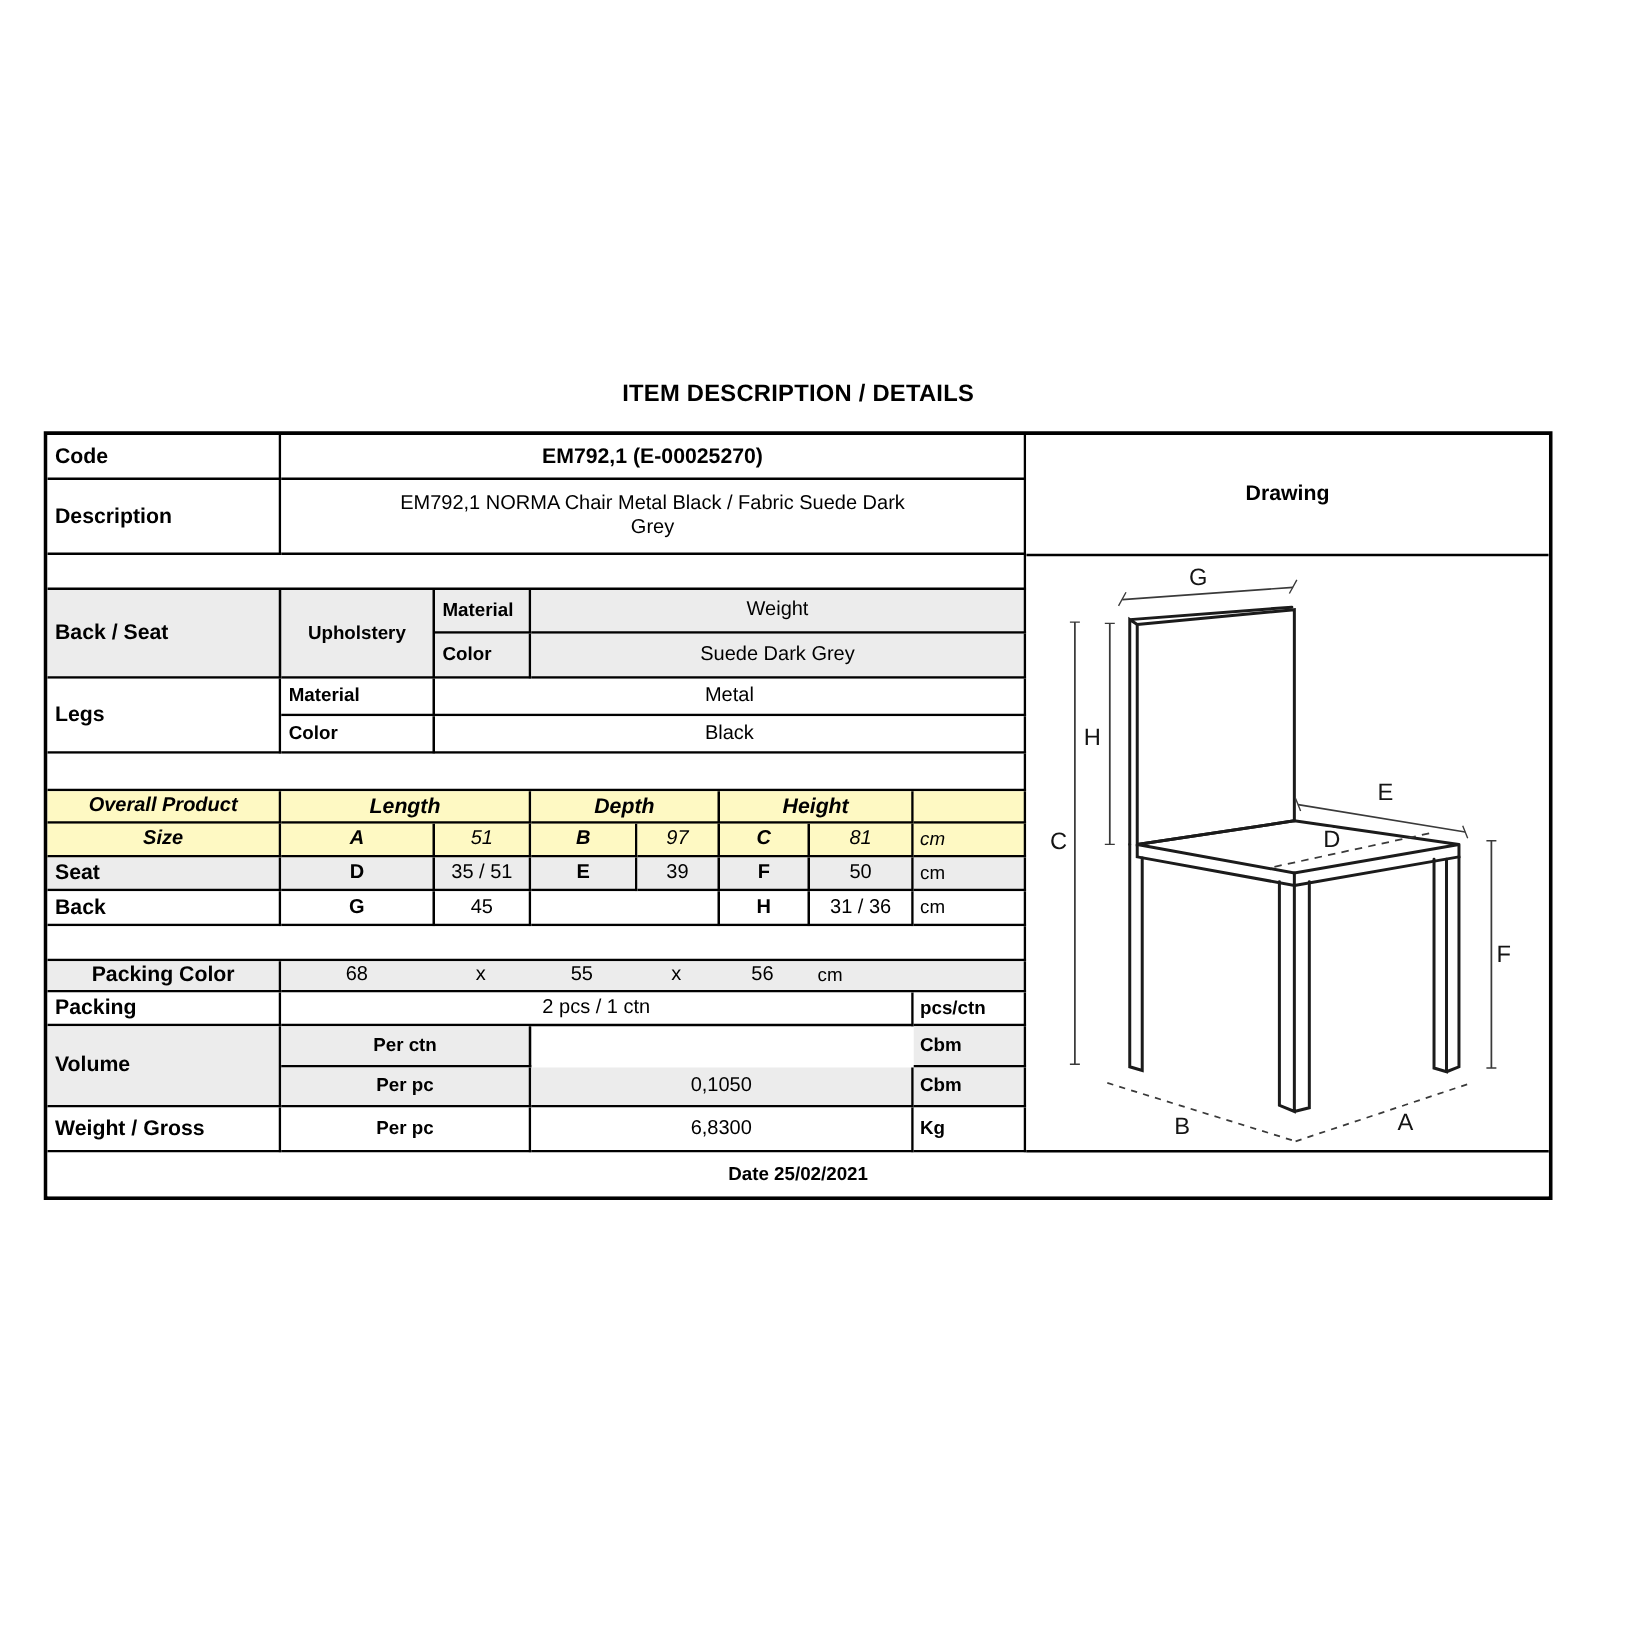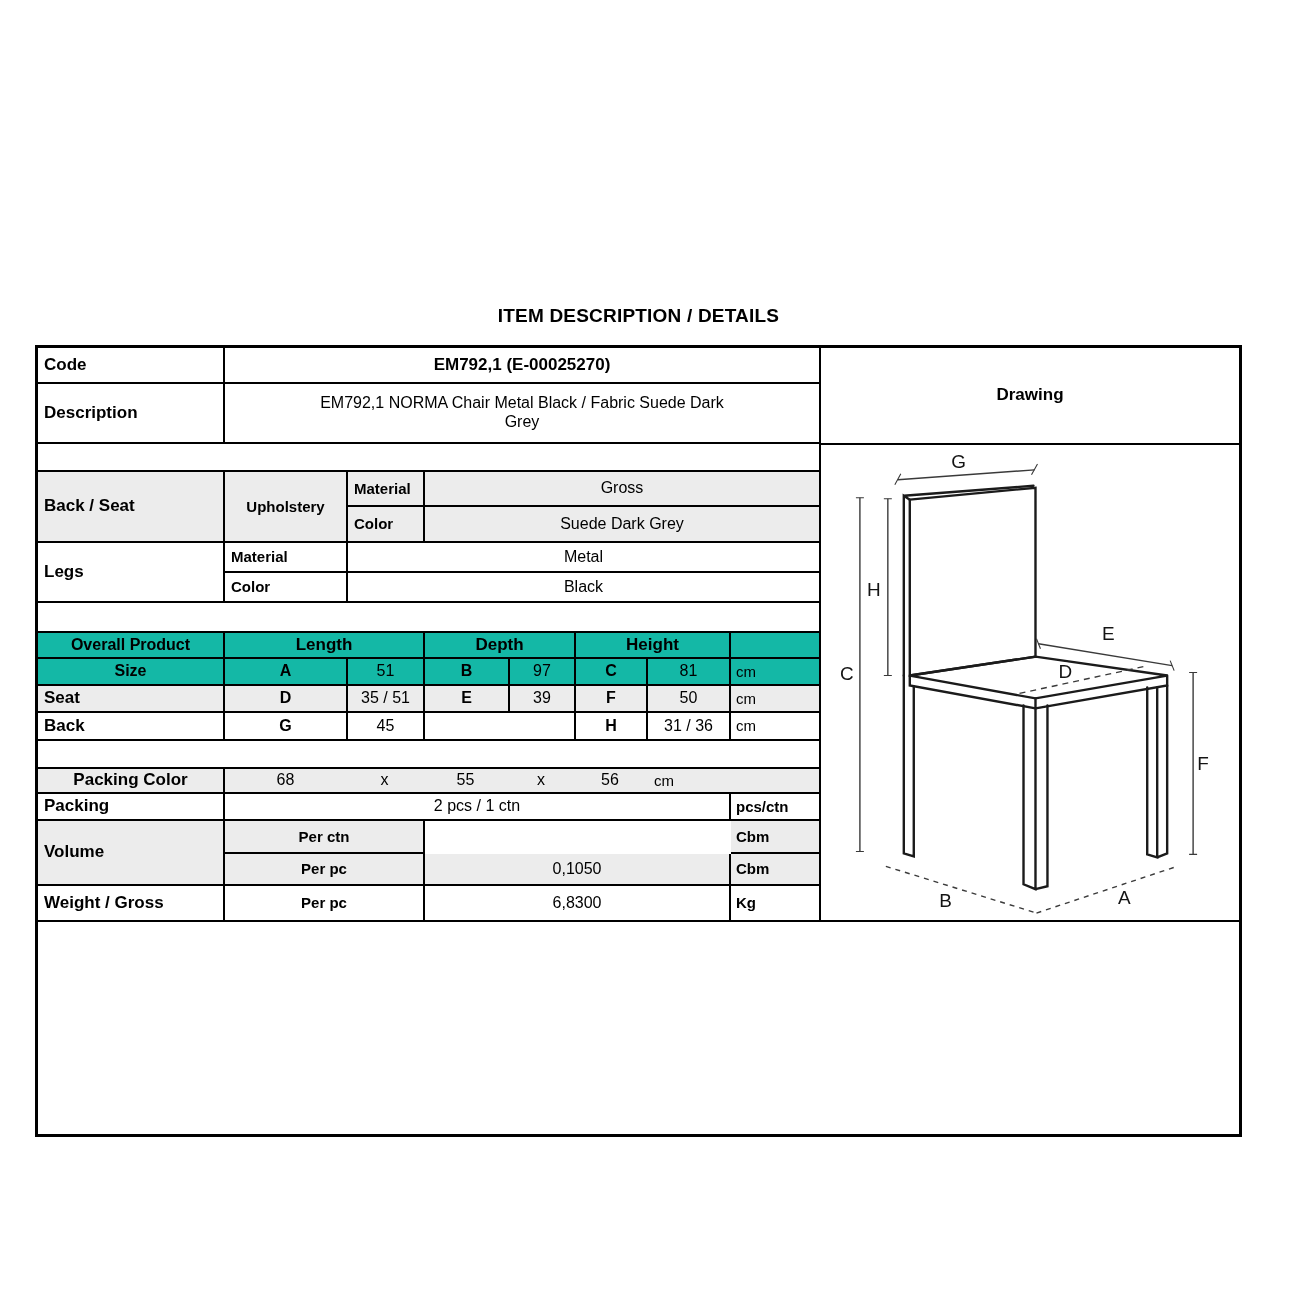--- a/index.html
+++ b/index.html
@@ -6,37 +6,37 @@
   body{
     width:1300px;height:1300px;background:#ffffff;
     font-family:"Liberation Sans",sans-serif;color:#000;
     position:relative;overflow:hidden;
   }
   .page-title{
     position:absolute;top:305px;left:35px;width:1207px;
     text-align:center;font-size:19px;font-weight:bold;letter-spacing:.2px;
   }
   .tbl{
-    position:absolute;left:35px;top:345px;width:1207px;height:792px;
+    position:absolute;left:35px;top:345px;width:1207px;height:615px;
     border:3px solid #000;box-sizing:border-box;background:#fff;
     display:grid;
     grid-template-columns:187px 123px 77px 85px 66px 72px 83px 90px 1fr;
     grid-template-rows:36px 60px 28px 35px 36px 30px 30px 30px 26px 27px 27px 28px 28px 25px 27px 33px 32px 36px 1fr;
   }
   .c{
     border-right:2px solid #000;border-bottom:2px solid #000;
     box-sizing:border-box;display:flex;align-items:center;justify-content:center;
     text-align:center;font-size:16px;line-height:1.18;overflow:hidden;background:#fff;
   }
   .lft{justify-content:flex-start;text-align:left;padding-left:6px;}
   .b{font-weight:bold;}
   .f17{font-size:17px;}
   .f15{font-size:15px;}
   .gray{background:#ececec;}
-  .yel{background:#14b8a6;}
+  .yel{background:#fef9c3;font-style:italic;}
   .unit{justify-content:flex-start;text-align:left;padding-left:5px;font-size:15px;}
   .nob{border-bottom:none;}
   .nor{border-right:none;}
   .desc-inner{display:inline-block;max-width:428px;}
   .psz{
     display:grid;width:100%;height:100%;align-items:center;
     grid-template-columns:121px 77px 85px 66px 72px 83px auto;
   }
   .psz span{text-align:center;}
   .psz .cmL{text-align:left;padding-left:8px;font-size:15px;}
@@ -65,21 +65,21 @@
     <div class="c lft b f17" style="grid-area:2/1/3/2">Description</div>
     <div class="c" style="grid-area:2/2/3/9">
       <span class="desc-inner">EM792,1 NORMA Chair Metal Black / Fabric Suede Dark Grey</span>
     </div>
 
     <div class="c" style="grid-area:3/1/4/9"></div>
 
     <div class="c b f15 gray" style="grid-area:4/2/6/3">Upholstery</div>
     <div class="c lft b f17 gray" style="grid-area:4/1/6/2">Back / Seat</div>
     <div class="c lft b f15 gray" style="grid-area:4/3/5/4">Material</div>
-    <div class="c gray" style="grid-area:4/4/5/9">Gross</div>
+    <div class="c gray" style="grid-area:4/4/5/9">Weight</div>
     <div class="c lft b f15 gray" style="grid-area:5/3/6/4">Color</div>
     <div class="c gray" style="grid-area:5/4/6/9">Suede Dark Grey</div>
 
     <div class="c lft b f17" style="grid-area:6/1/8/2">Legs</div>
     <div class="c lft b f15" style="grid-area:6/2/7/3">Material</div>
     <div class="c" style="grid-area:6/3/7/9">Metal</div>
     <div class="c lft b f15" style="grid-area:7/2/8/3">Color</div>
     <div class="c" style="grid-area:7/3/8/9">Black</div>
 
     <div class="c" style="grid-area:8/1/9/9"></div>
@@ -192,15 +192,16 @@
             <text x="1108" y="642">E</text>
             <text x="1065" y="680">D</text>
             <text x="1203" y="773">F</text>
             <text x="945" y="911">B</text>
             <text x="1124" y="908">A</text>
           </g>
         </svg>
       </div>
     </div>
 
+    <div class="c nor nob b f15" style="grid-area:19/1/20/10">Date 25/02/2021</div>
 
   </div>
 </div>
 
 </body></html>

